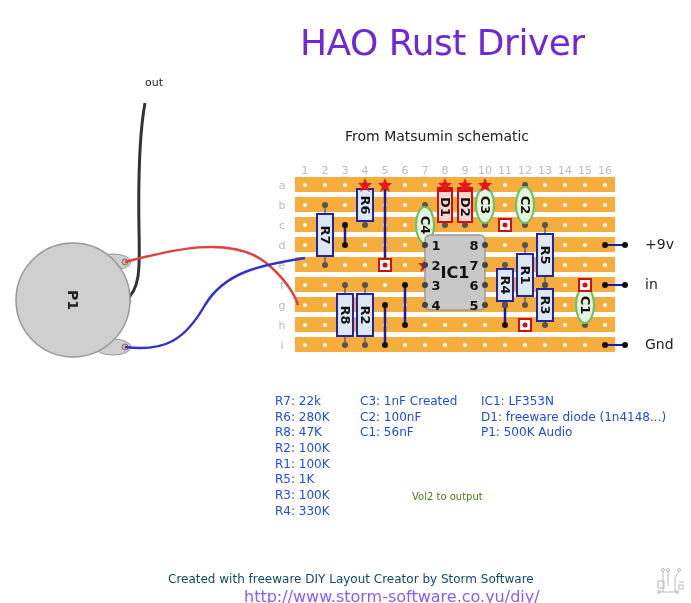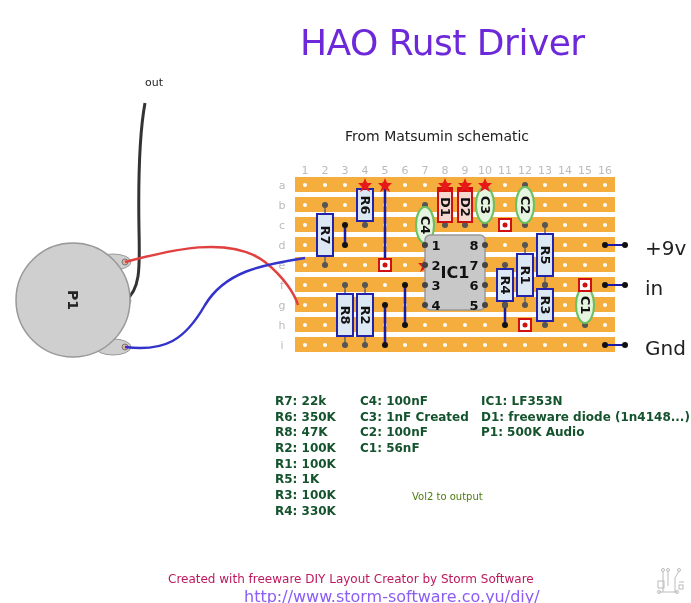--- a/index.html
+++ b/index.html
@@ -1,25 +1,25 @@
 <!DOCTYPE html>
 <html><head>
 <meta charset="utf-8">
 <style>
   html,body{margin:0;padding:0;background:#fff;}
   body{width:691px;height:603px;position:relative;overflow:hidden;font-family:"DejaVu Sans",sans-serif;}
   .abs{position:absolute;}
   #title{left:300px;top:22px;font-size:36px;color:#6d28d9;font-family:"DejaVu Sans",sans-serif;white-space:nowrap;letter-spacing:-0.5px;}
   #subtitle{left:345px;top:128px;font-size:14px;color:#222;white-space:nowrap;}
   #out-label{left:145px;top:76px;font-size:11px;color:#222;}
-  .conn-label{font-size:20px;color:#222;white-space:nowrap;}
-  .bom{font-size:12px;font-weight:bold;color:#14532d;line-height:15.7px;white-space:nowrap;}
+  .conn-label{font-size:14px;color:#222;white-space:nowrap;}
+  .bom{font-size:12px;font-weight:normal;color:#1d4ed8;line-height:15.7px;white-space:nowrap;}
   .bom div{height:15.7px;}
   #vol-note{left:412px;top:491px;font-size:10px;color:#4d7c0f;white-space:nowrap;}
-  #footer1{left:168px;top:572px;font-size:12px;color:#be185d;white-space:nowrap;}
+  #footer1{left:168px;top:572px;font-size:12px;color:#0c4a6e;white-space:nowrap;}
   #footer2{left:244px;top:587px;font-size:16px;color:#8b5cf6;white-space:nowrap;}
   svg text{font-family:"DejaVu Sans",sans-serif;}
 </style>
 </head>
 <body>
 
 <div id="title" class="abs">HAO Rust Driver</div>
 <div id="subtitle" class="abs">From Matsumin schematic</div>
 <div id="out-label" class="abs">out</div>
 
@@ -357,30 +357,29 @@
       <circle cx="525" cy="325" r="2.5" fill="#d01010"></circle>
     </g>
 </svg>
 
 <div class="abs conn-label" style="left:645px;top:236px">+9v</div>
 <div class="abs conn-label" style="left:645px;top:276px">in</div>
 <div class="abs conn-label" style="left:645px;top:336px">Gnd</div>
 
 <div class="abs bom" style="left:275px;top:394px">
   <div>R7: 22k</div>
-  <div>R6: 350K</div>
+  <div>R6: 280K</div>
   <div>R8: 47K</div>
   <div>R2: 100K</div>
   <div>R1: 100K</div>
   <div>R5: 1K</div>
   <div>R3: 100K</div>
   <div>R4: 330K</div>
 </div>
 <div class="abs bom" style="left:360px;top:394px">
-  <div>C4: 100nF</div>
   <div>C3: 1nF Created</div>
   <div>C2: 100nF</div>
   <div>C1: 56nF</div>
 </div>
 <div class="abs bom" style="left:481px;top:394px">
   <div>IC1: LF353N</div>
   <div>D1: freeware diode (1n4148...)</div>
   <div>P1: 500K Audio</div>
 </div>
 

